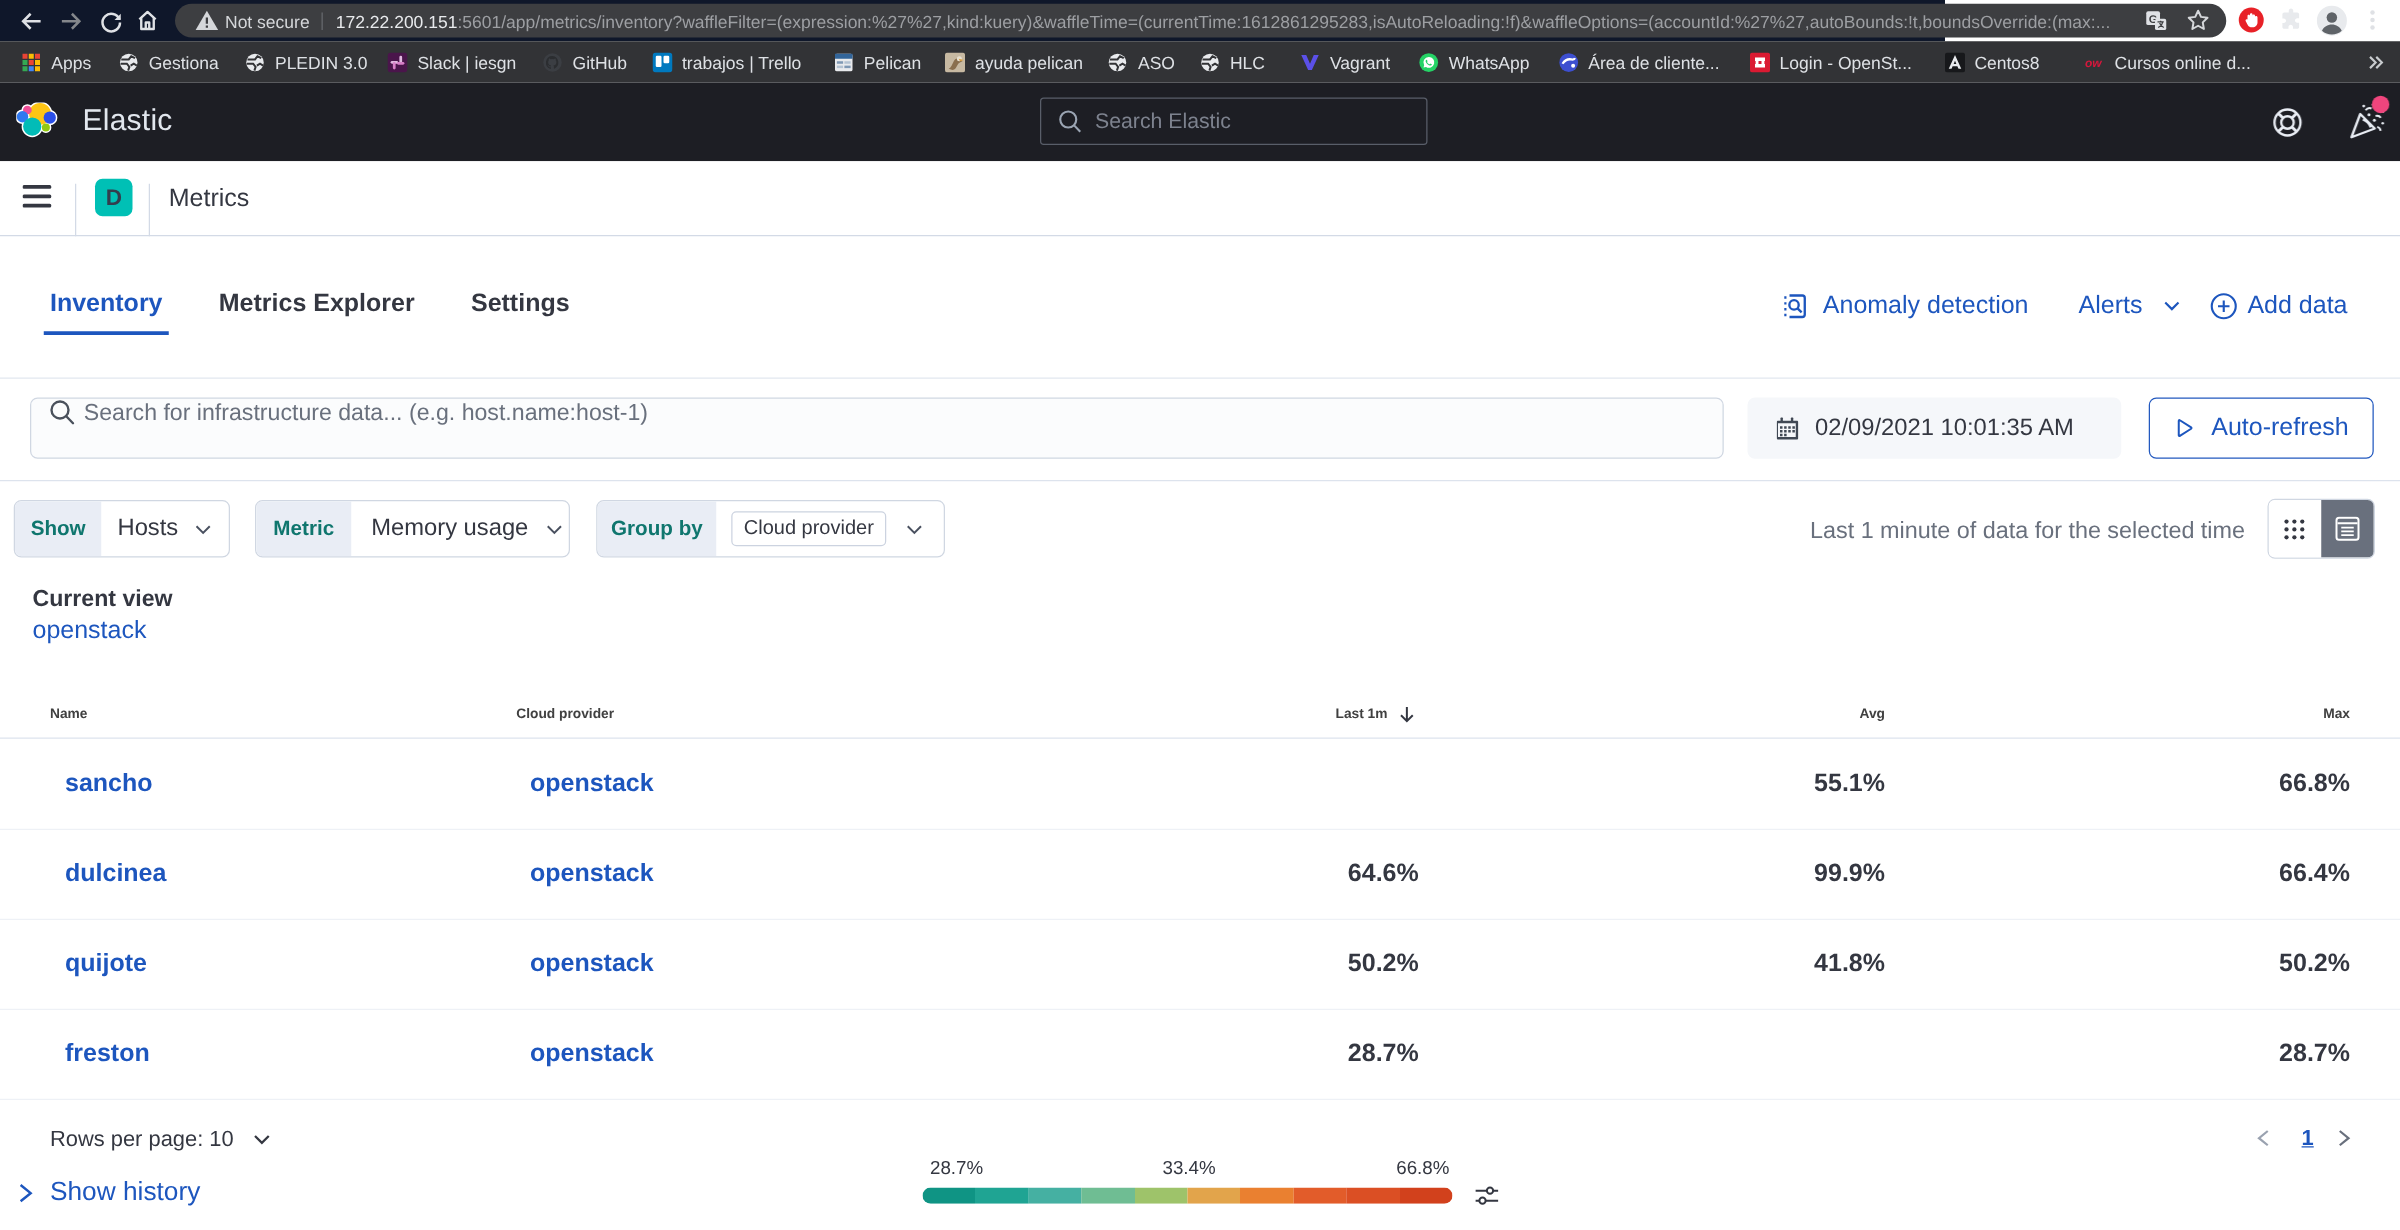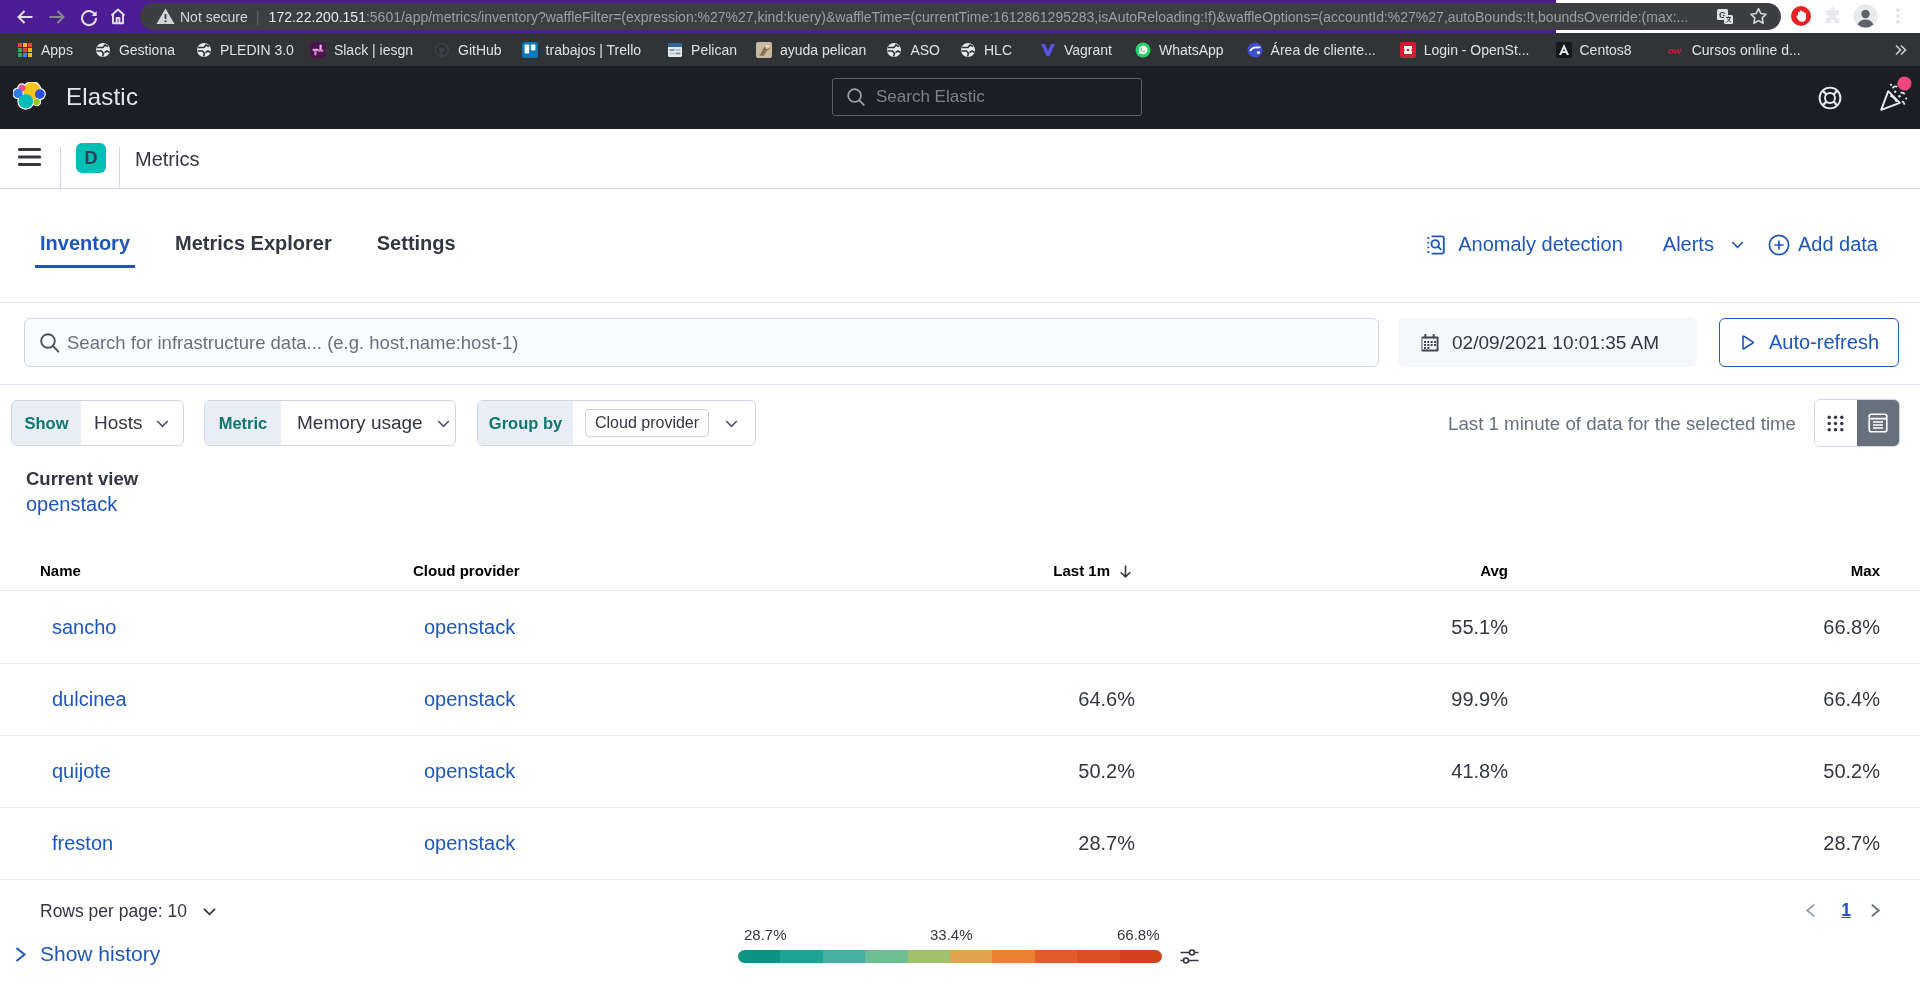--- a/index.html
+++ b/index.html
@@ -1,21 +1,21 @@
 <!DOCTYPE html>
 <html><head>
 <meta charset="utf-8">
 <style>
 * { margin:0; padding:0; box-sizing:border-box; }
 html,body { width:1920px; height:984px; overflow:hidden; background:#fff;
   font-family:"Liberation Sans", sans-serif; }
 .abs { position:absolute; }
 svg { display:block; }
 
-#toolbar { position:absolute; left:0; top:0; width:1556px; height:33px; background:#4c1d95; }
+#toolbar { position:absolute; left:0; top:0; width:1556px; height:33px; background:#0f172a; }
 #pill { position:absolute; left:140px; top:3px; width:1641px; height:27px; border-radius:14px;
   background:#3d3e41; display:flex; align-items:center; color:#9d9fa3; font-size:14px; white-space:nowrap; }
 #pill > * { flex-shrink:0; }
 #pill .host { color:#e8eaed; }
 #pill .rest { color:#9d9fa3; white-space:nowrap; overflow:hidden; max-width:1336px; text-overflow:ellipsis; }
 #bookmarks { position:absolute; left:0; top:33px; width:1920px; height:33px; background:#323336;
   display:flex; align-items:center; color:#dee1e5; font-size:14px; }
 .bm { display:flex; align-items:center; white-space:nowrap; }
 .bm:nth-child(1){margin-right:22px}.bm:nth-child(2){margin-right:21px}.bm:nth-child(3){margin-right:16px}
 .bm:nth-child(4){margin-right:21px}.bm:nth-child(5){margin-right:20px}.bm:nth-child(6){margin-right:26px}
@@ -37,21 +37,21 @@
 #crumbtxt { position:absolute; left:135px; top:0; height:60px; line-height:60px; color:#343741; font-size:20px; }
 
 #tabs { position:absolute; left:35px; top:232px; display:flex; }
 .tab { font-size:20px; font-weight:bold; color:#343741; padding:0 5px 10px 5px; margin-right:35px; }
 .tab.active { color:#1d56be; border-bottom:3px solid #1d56be; }
 #actions { position:absolute; top:233px; right:42px; display:flex; align-items:center; color:#1d56be;
   font-size:20px; }
 #tabdiv { position:absolute; left:0; top:302px; width:1920px; height:1px; background:#e2e8f0; }
 
 #sfield { position:absolute; left:24px; top:318px; width:1355px; height:49px; background:#fbfcfd;
-  border:1px solid #d0d7e2; border-radius:6px; display:flex; align-items:center; color:#69707d; font-size:18.5px; }
+  border:1px solid #d0d7e2; border-radius:6px; display:flex; color:#69707d; font-size:18.5px; }
 #datebtn { position:absolute; left:1398px; top:318px; width:299px; height:49px; background:#f5f7fa;
   border-radius:6px; display:flex; align-items:center; color:#343741; font-size:19px; }
 #refreshbtn { position:absolute; left:1719px; top:318px; width:180px; height:49px; background:#fff;
   border:1px solid #2359bf; border-radius:6px; display:flex; align-items:center; justify-content:center;
   color:#1d56be; font-size:20px; }
 #srchdiv { position:absolute; left:0; top:384px; width:1920px; height:1px; background:#dde3ed; }
 
 .ctlgrp { position:absolute; top:400px; height:46px; border:1px solid #d0d7e2; border-radius:6px;
   display:flex; align-items:stretch; overflow:hidden; background:#fff; }
 .ctllabel { background:#e9edf5; display:flex; align-items:center; justify-content:center; font-weight:bold; color:#0f766e;
@@ -60,22 +60,22 @@
 #lastmin { position:absolute; top:399px; height:49px; line-height:49px; right:124px; color:#69707d; font-size:18.7px; }
 #viewtoggle { position:absolute; left:1814px; top:399px; width:86px; height:48px; border:1px solid #d0d7e2;
   border-radius:6px; overflow:hidden; display:flex; }
 #viewtoggle .vb1 { width:42px; background:#fff; display:flex; align-items:center; justify-content:center; }
 #viewtoggle .vb2 { width:43px; background:#69707D; display:flex; align-items:center; justify-content:center; }
 
 #curview { position:absolute; left:26px; top:468px; color:#343741; font-weight:bold; font-size:18.5px; }
 #curviewlink { position:absolute; left:26px; top:493px; color:#1d56be; font-size:20px; }
 
 #thead { position:absolute; left:0; top:551px; width:1920px; height:40px; border-bottom:1px solid #dde3ee; }
-.th { position:absolute; top:0; height:40px; line-height:40px; font-size:15px; font-weight:bold; color:#000000; }
-.trow { position:absolute; left:0; width:1920px; height:72px; border-bottom:1px solid #eef1f6; }
+.th { position:absolute; top:0; height:40px; line-height:40px; font-size:11px; font-weight:bold; color:#404040; }
+.trow { position:absolute; left:0; width:1920px; height:72px; border-bottom:1px solid #eef1f6;font-weight:bold; }
 .td { position:absolute; top:0; height:70px; line-height:70px; font-size:20px; }
 .td.lnk { color:#1d56be; }
 .td.num { color:#343741; text-align:right; }
 
 #rowsper { position:absolute; left:40px; top:901px; color:#343741; font-size:17.5px; display:flex; align-items:center; }
 #pagin { position:absolute; right:36px; top:900px; display:flex; align-items:center; }
 #legend { position:absolute; left:738px; top:926px; }
 #legendbar { position:absolute; left:0; top:24px; width:424px; height:13px; border-radius:7px; overflow:hidden; display:flex; }
 #legendbar div { flex:1; }
 .leglab { position:absolute; top:0; color:#343741; font-size:15px; }

